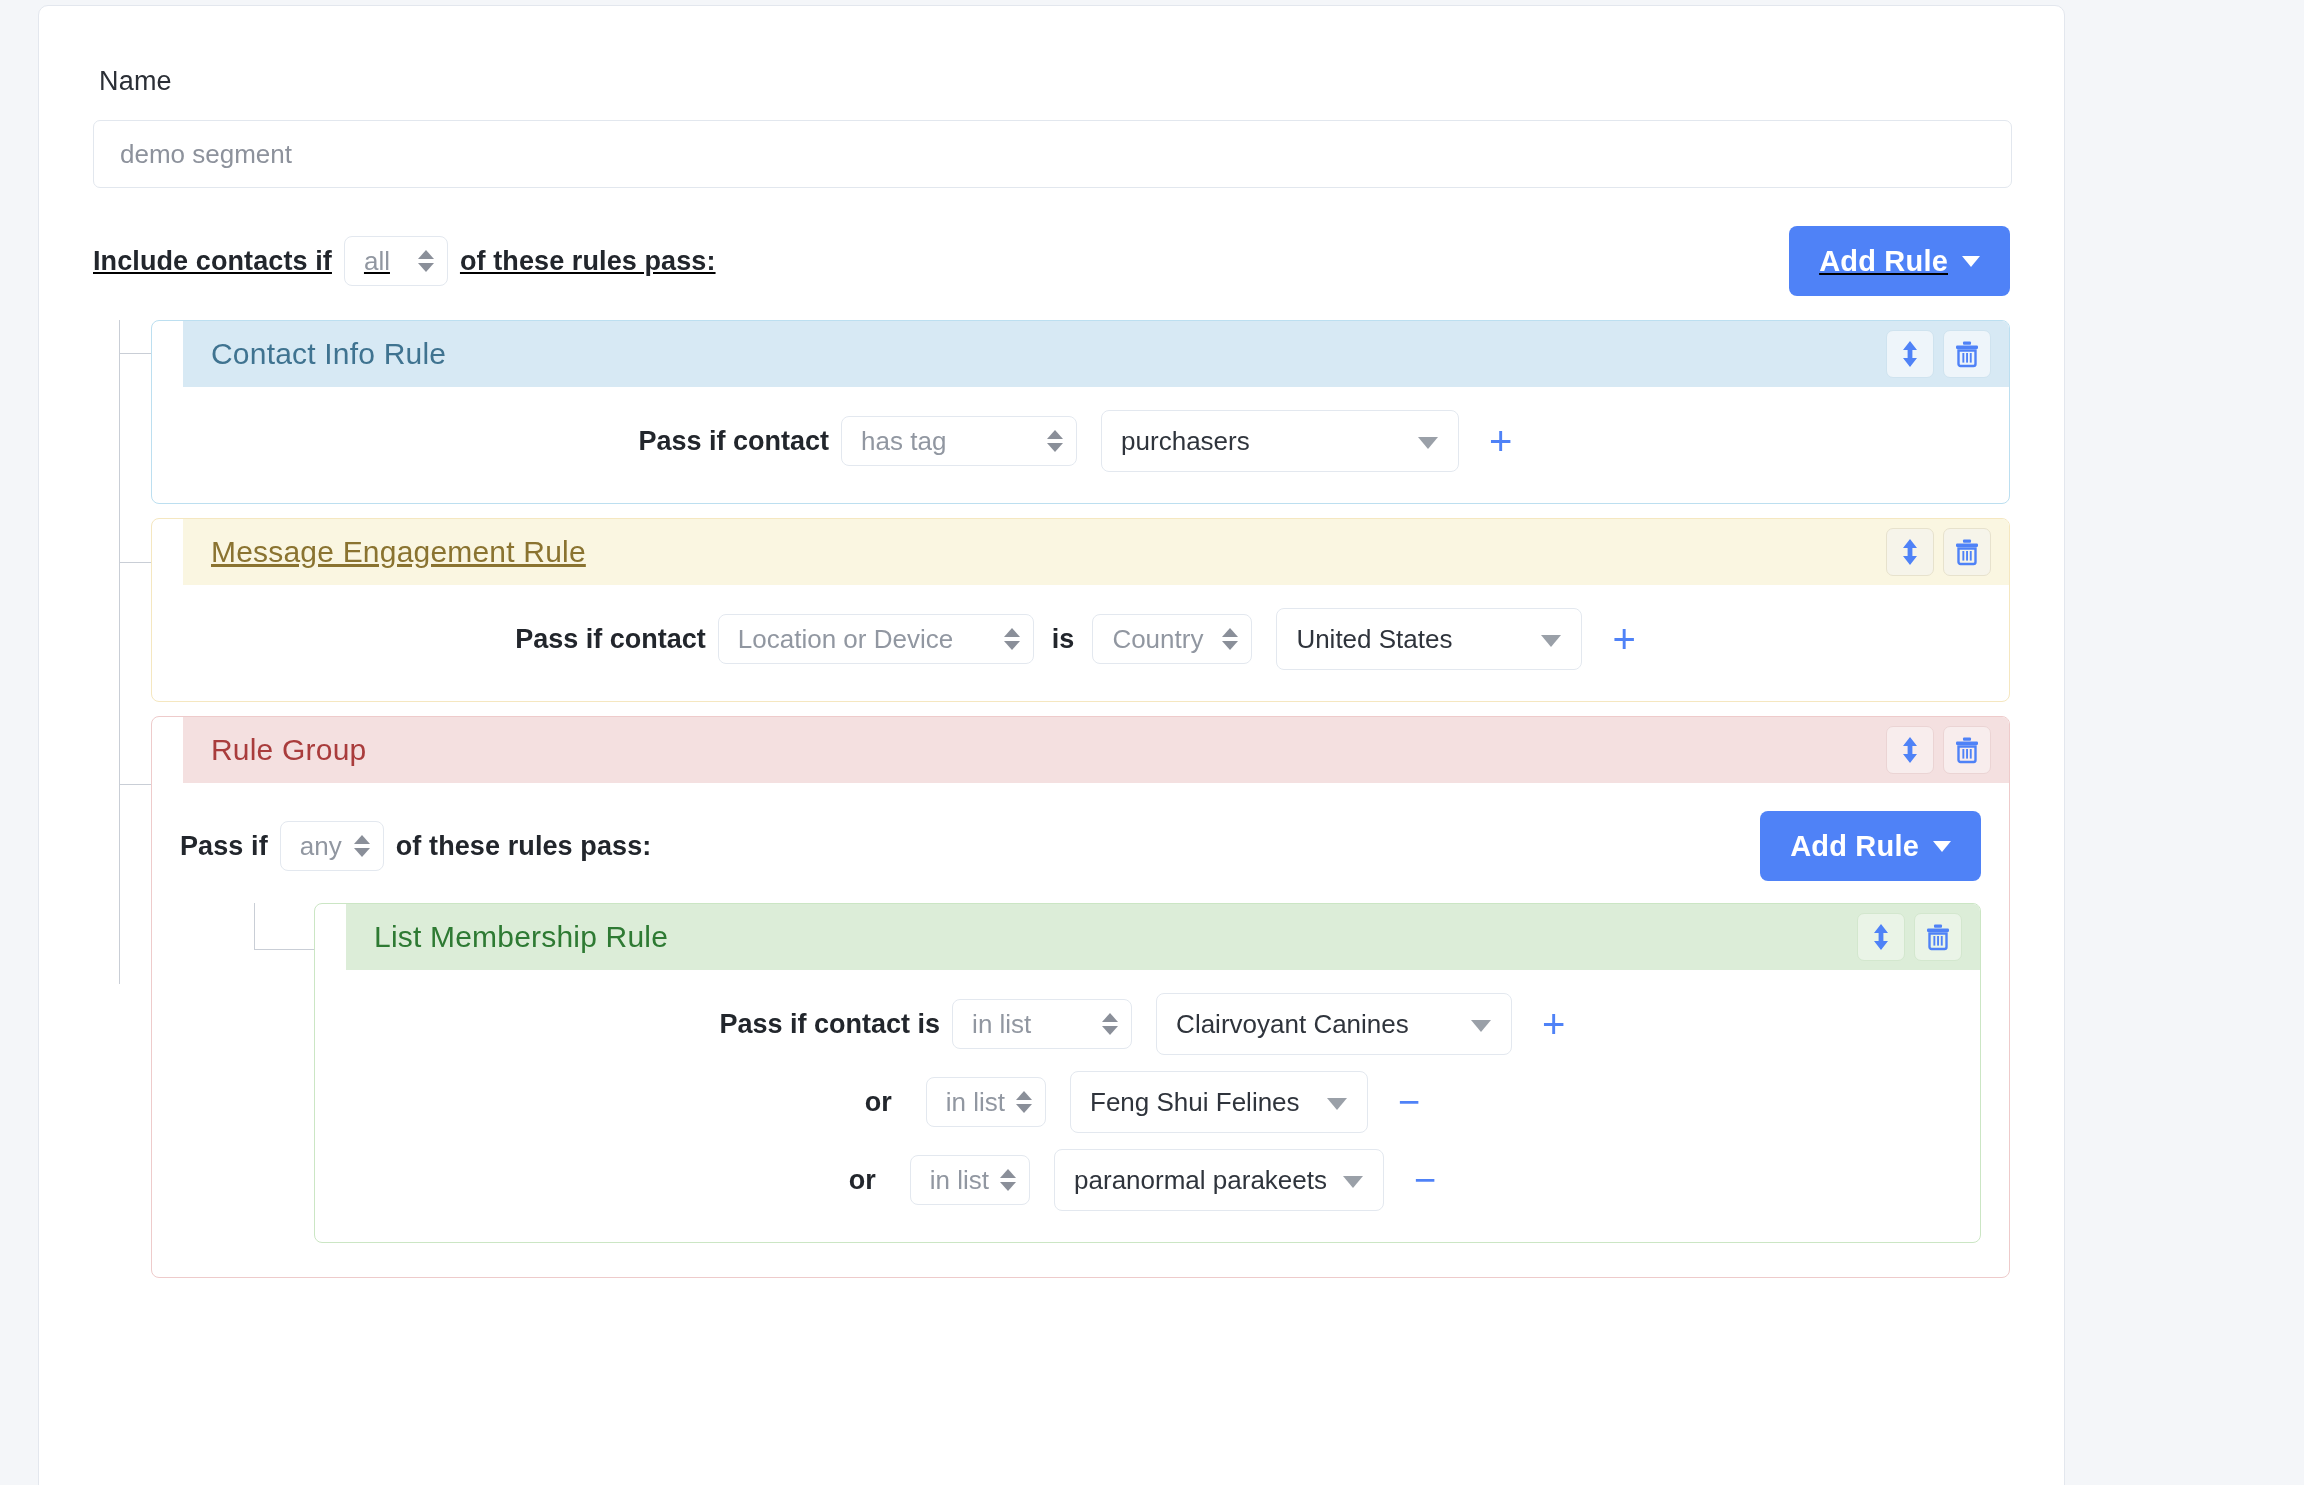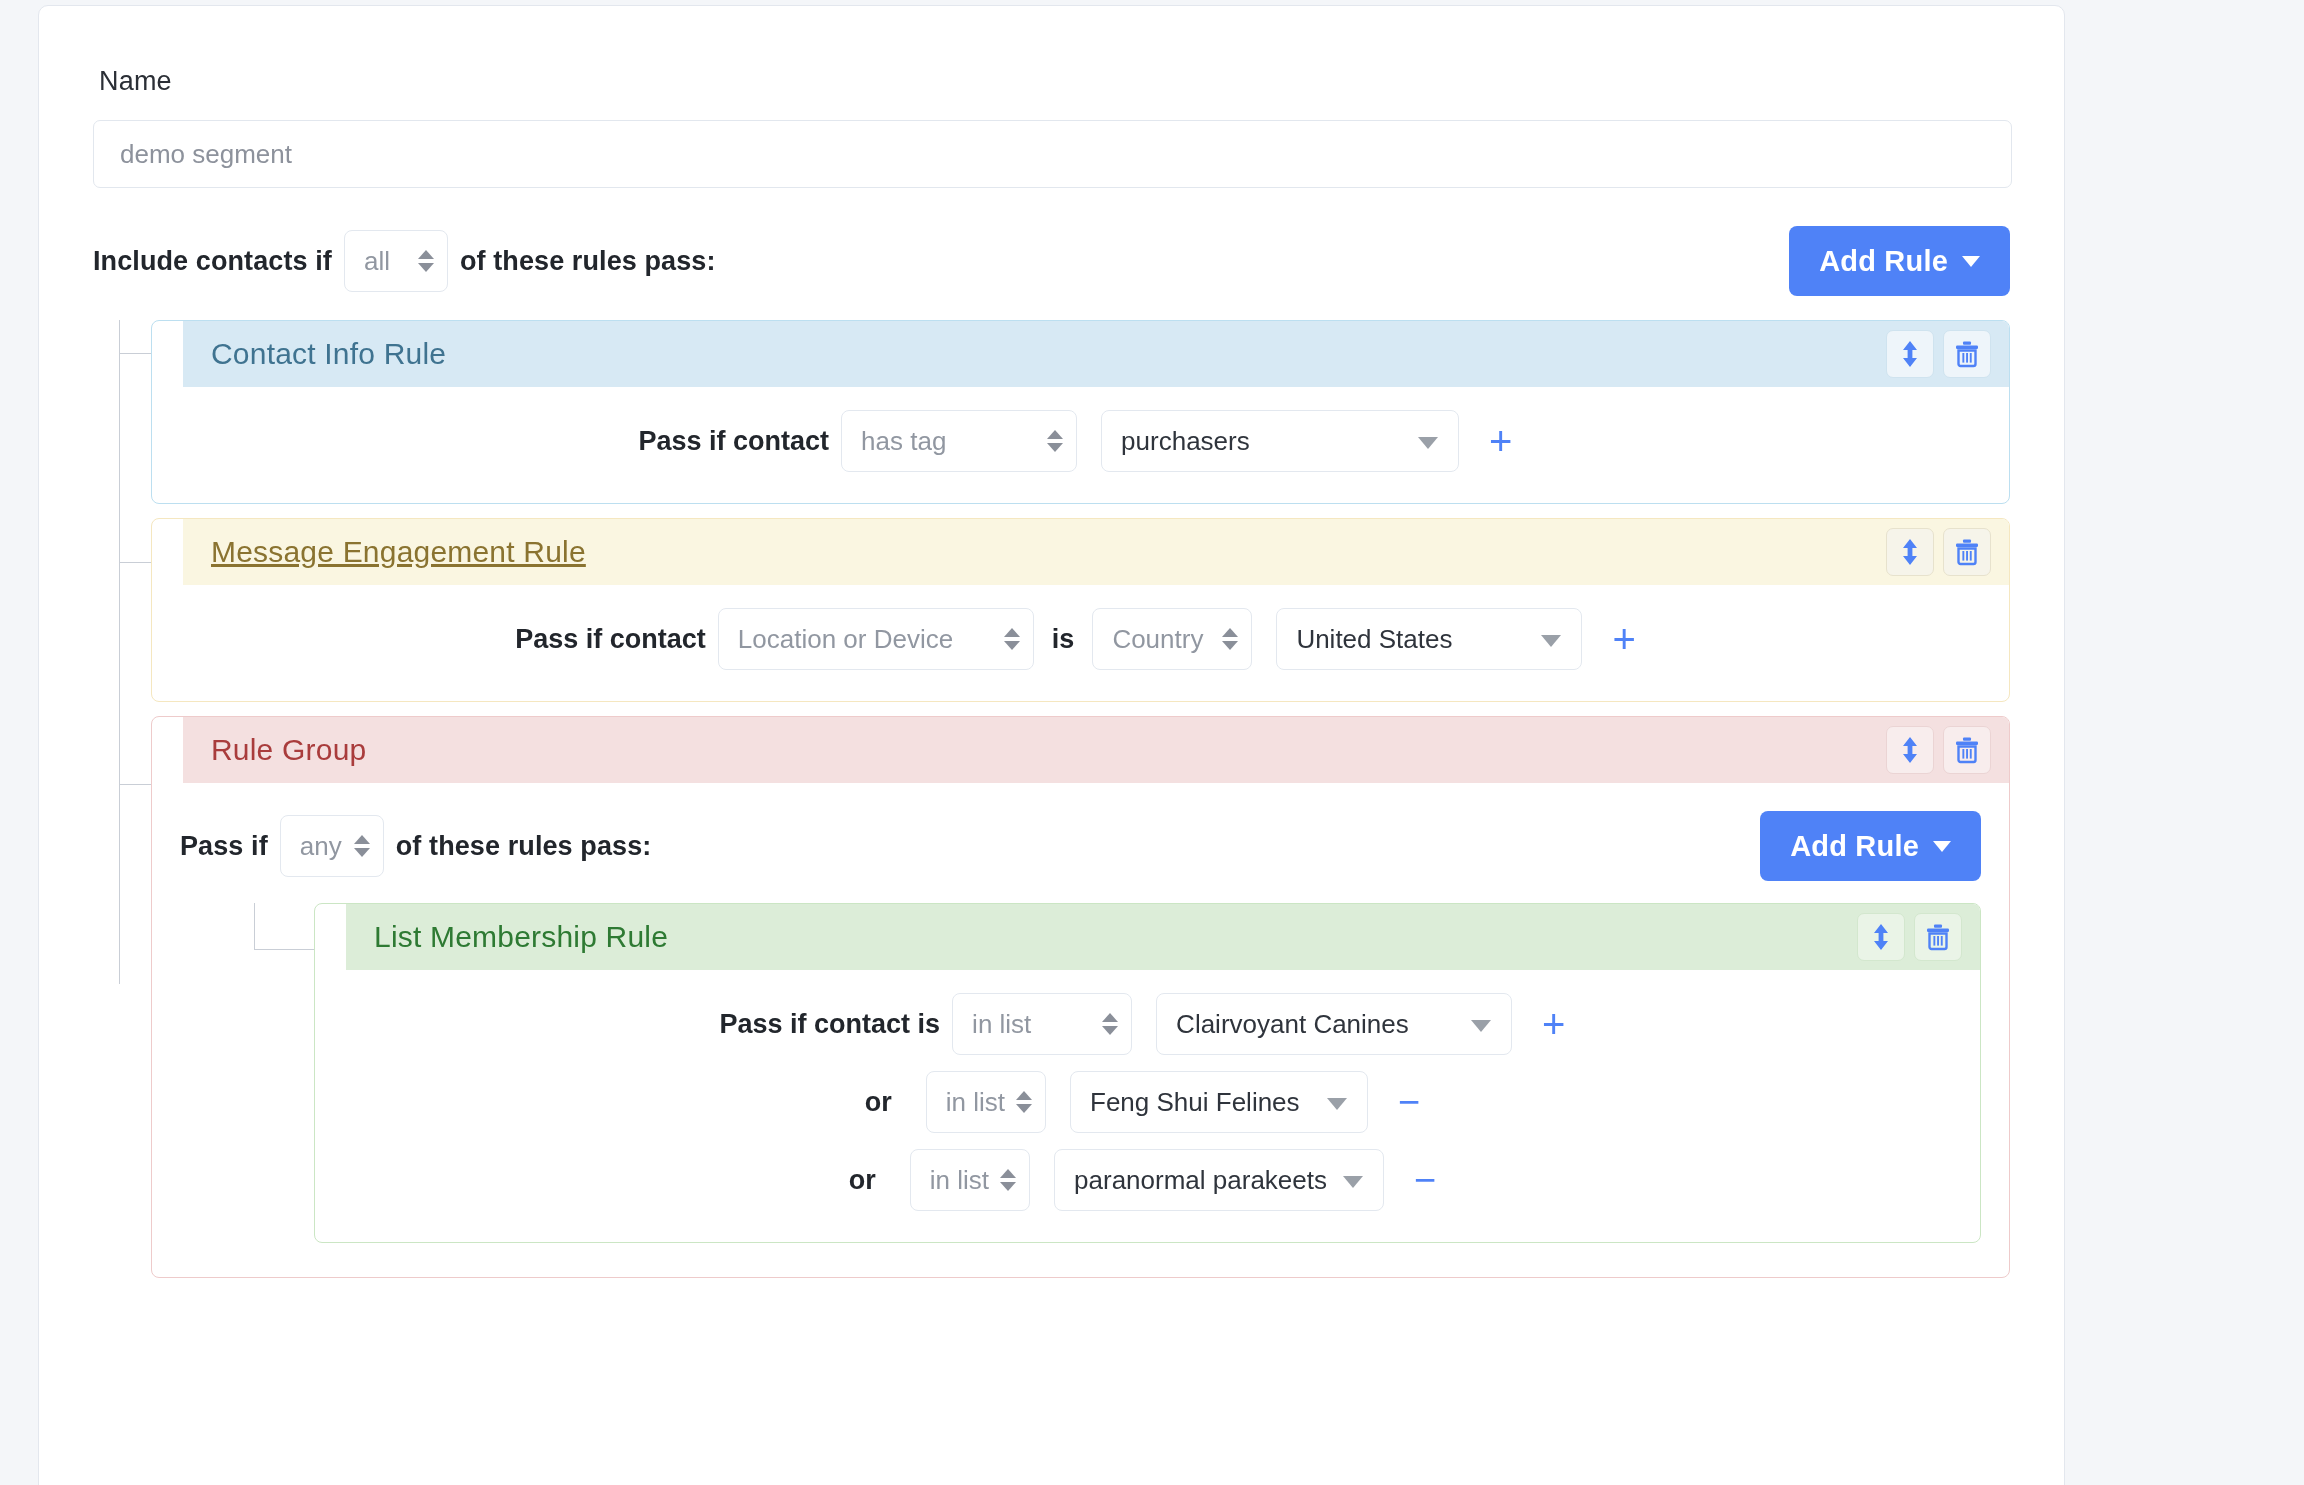--- a/index.html
+++ b/index.html
@@ -45,34 +45,35 @@
     outline: none;
   }
   #name-input::placeholder { color: #8d929c; }
 
   
   .cond-row {
     display: flex;
     align-items: center;
     margin-top: 36px;
     height: 74px;
+    text-decoration: underline;
   }
   .cond-text {
     font-size: 27px;
     font-weight: 700;
     color: #22262c;
     letter-spacing: .1px;
     white-space: nowrap;
   }
   
   .sel-step {
     position: relative;
     display: inline-flex;
     align-items: center;
-    height: 62px;
+    height: 50px;
     border: 1px solid #e3e8ef;
     border-radius: 8px;
     background: #fff;
     padding: 0 40px 0 19px;
     margin: 0 12px;
     font-size: 26px;
     color: #9197a1;
     white-space: nowrap;
   }
   .sel-step.small { min-width: 104px; }

